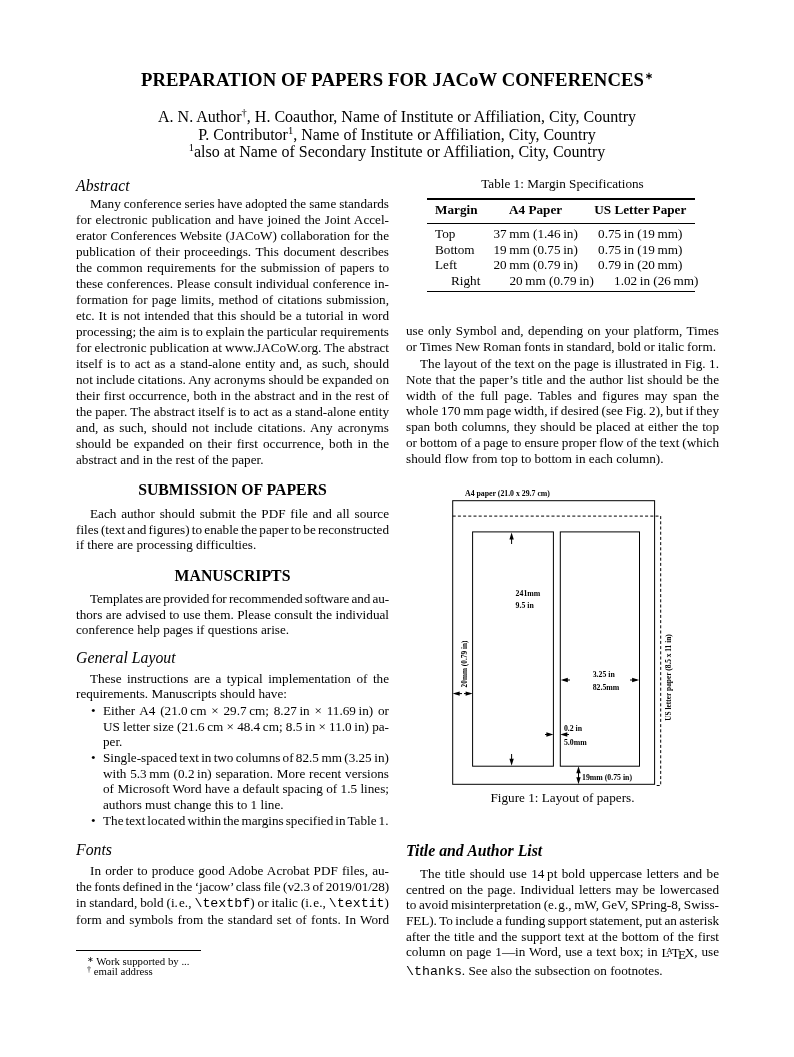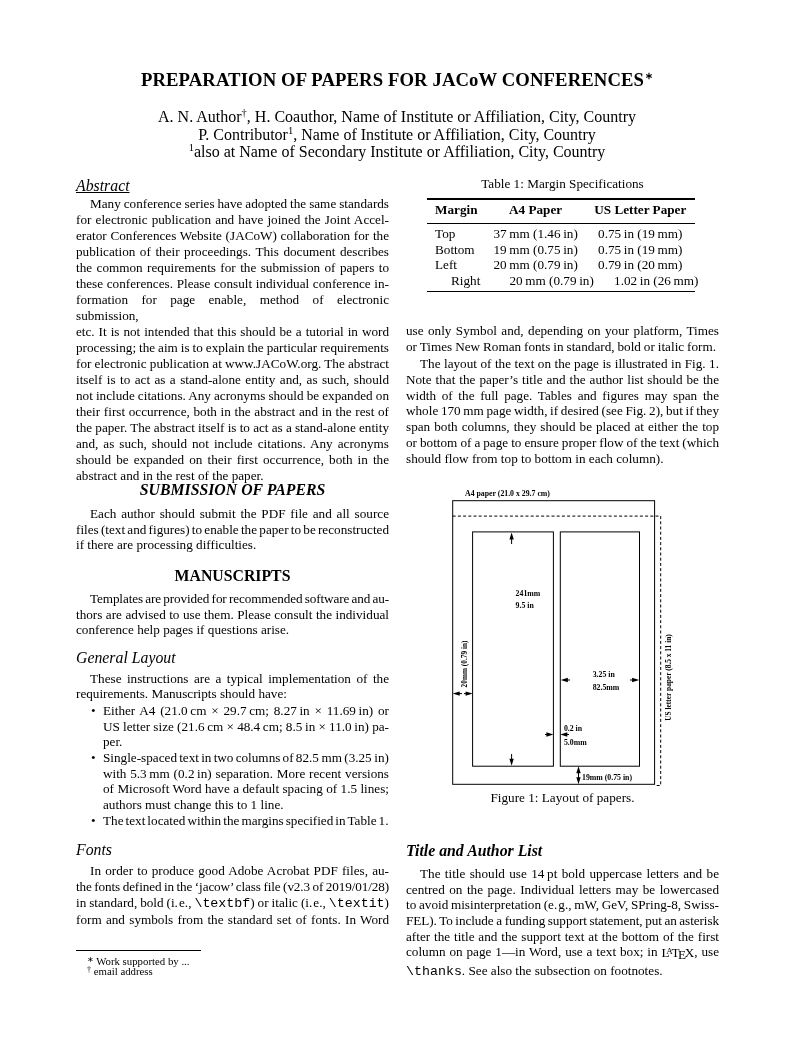--- a/index.html
+++ b/index.html
@@ -32,43 +32,43 @@
   <div class="abs" style="left:0;top:70px;width:794px;text-align:center;font-weight:bold;font-size:18.7px;line-height:20px;"><span style="letter-spacing:0.1px;">PREPARATION OF PAPERS FOR JACoW CONFERENCES</span><sup style="font-size:9.5px;top:-7px;font-weight:bold;margin-left:1px;">∗</sup></div>
 
   <div class="abs" style="left:0;top:108px;width:794px;text-align:center;font-size:16px;line-height:17.7px;">
     <div>A. N. Author<sup style="font-size:10.5px;top:-6px;">†</sup>, H. Coauthor, Name of Institute or Affiliation, City, Country</div>
     <div>P. Contributor<sup style="font-size:10.5px;top:-6px;">1</sup>, Name of Institute or Affiliation, City, Country</div>
     <div><sup style="font-size:10.5px;top:-6px;">1</sup>also at Name of Secondary Institute or Affiliation, City, Country</div>
   </div>
 
   <div class="col" id="leftcol" style="left:76px;top:0;height:1057px;">
 
-    <div class="abs sub" style="left:0;top:176.7px;text-decoration:underline;">Abstract</div>
+    <div class="abs sub" style="left:0;top:176.7px;">Abstract</div>
 
     <div class="abs" style="left:0;top:196.35px;width:313px;line-height:16px;">
       <div class="jl in" style="word-spacing:-0.5px">Many conference series have adopted the same standards</div>
       <div class="jl">for electronic publication and have joined the Joint Accel-</div>
       <div class="jl">erator Conferences Website (JACoW) collaboration for the</div>
       <div class="jl">publication of their proceedings. This document describes</div>
       <div class="jl">the common requirements for the submission of papers to</div>
       <div class="jl">these conferences. Please consult individual conference in-</div>
-      <div class="jl" style="word-spacing:-0.35px">formation for page enable, method of electronic submission,</div>
+      <div class="jl" style="word-spacing:-0.35px">formation for page limits, method of citations submission,</div>
       <div class="jl">etc. It is not intended that this should be a tutorial in word</div>
       <div class="jl" style="word-spacing:-0.45px">processing; the aim is to explain the particular requirements</div>
       <div class="jl" style="word-spacing:-0.3px">for electronic publication at www.JACoW.org. The abstract</div>
       <div class="jl">itself is to act as a stand-alone entity and, as such, should</div>
       <div class="jl" style="word-spacing:-0.4px">not include citations. Any acronyms should be expanded on</div>
       <div class="jl">their first occurrence, both in the abstract and in the rest of</div>
       <div class="jl" style="word-spacing:-0.25px">the paper. The abstract itself is to act as a stand-alone entity</div>
       <div class="jl">and, as such, should not include citations. Any acronyms</div>
       <div class="jl">should be expanded on their first occurrence, both in the</div>
       <div class="ll">abstract and in the rest of the paper.</div>
     </div>
 
-    <div class="abs sec" style="left:0;top:481.4px;width:313px;font-style:italic;">SUBMISSION OF PAPERS</div>
+    <div class="abs sec" style="left:0;top:481.4px;width:313px;">SUBMISSION OF PAPERS</div>
 
     <div class="abs" style="left:0;top:505.9px;width:313px;line-height:15.7px;">
       <div class="jl in">Each author should submit the PDF file and all source</div>
       <div class="jl" style="word-spacing:-1.15px">files (text and figures) to enable the paper to be reconstructed</div>
       <div class="ll">if there are processing difficulties.</div>
     </div>
 
     <div class="abs sec" style="left:0;top:566.7px;width:313px;">MANUSCRIPTS</div>
 
     <div class="abs" style="left:0;top:590.8px;width:313px;line-height:15.75px;">

